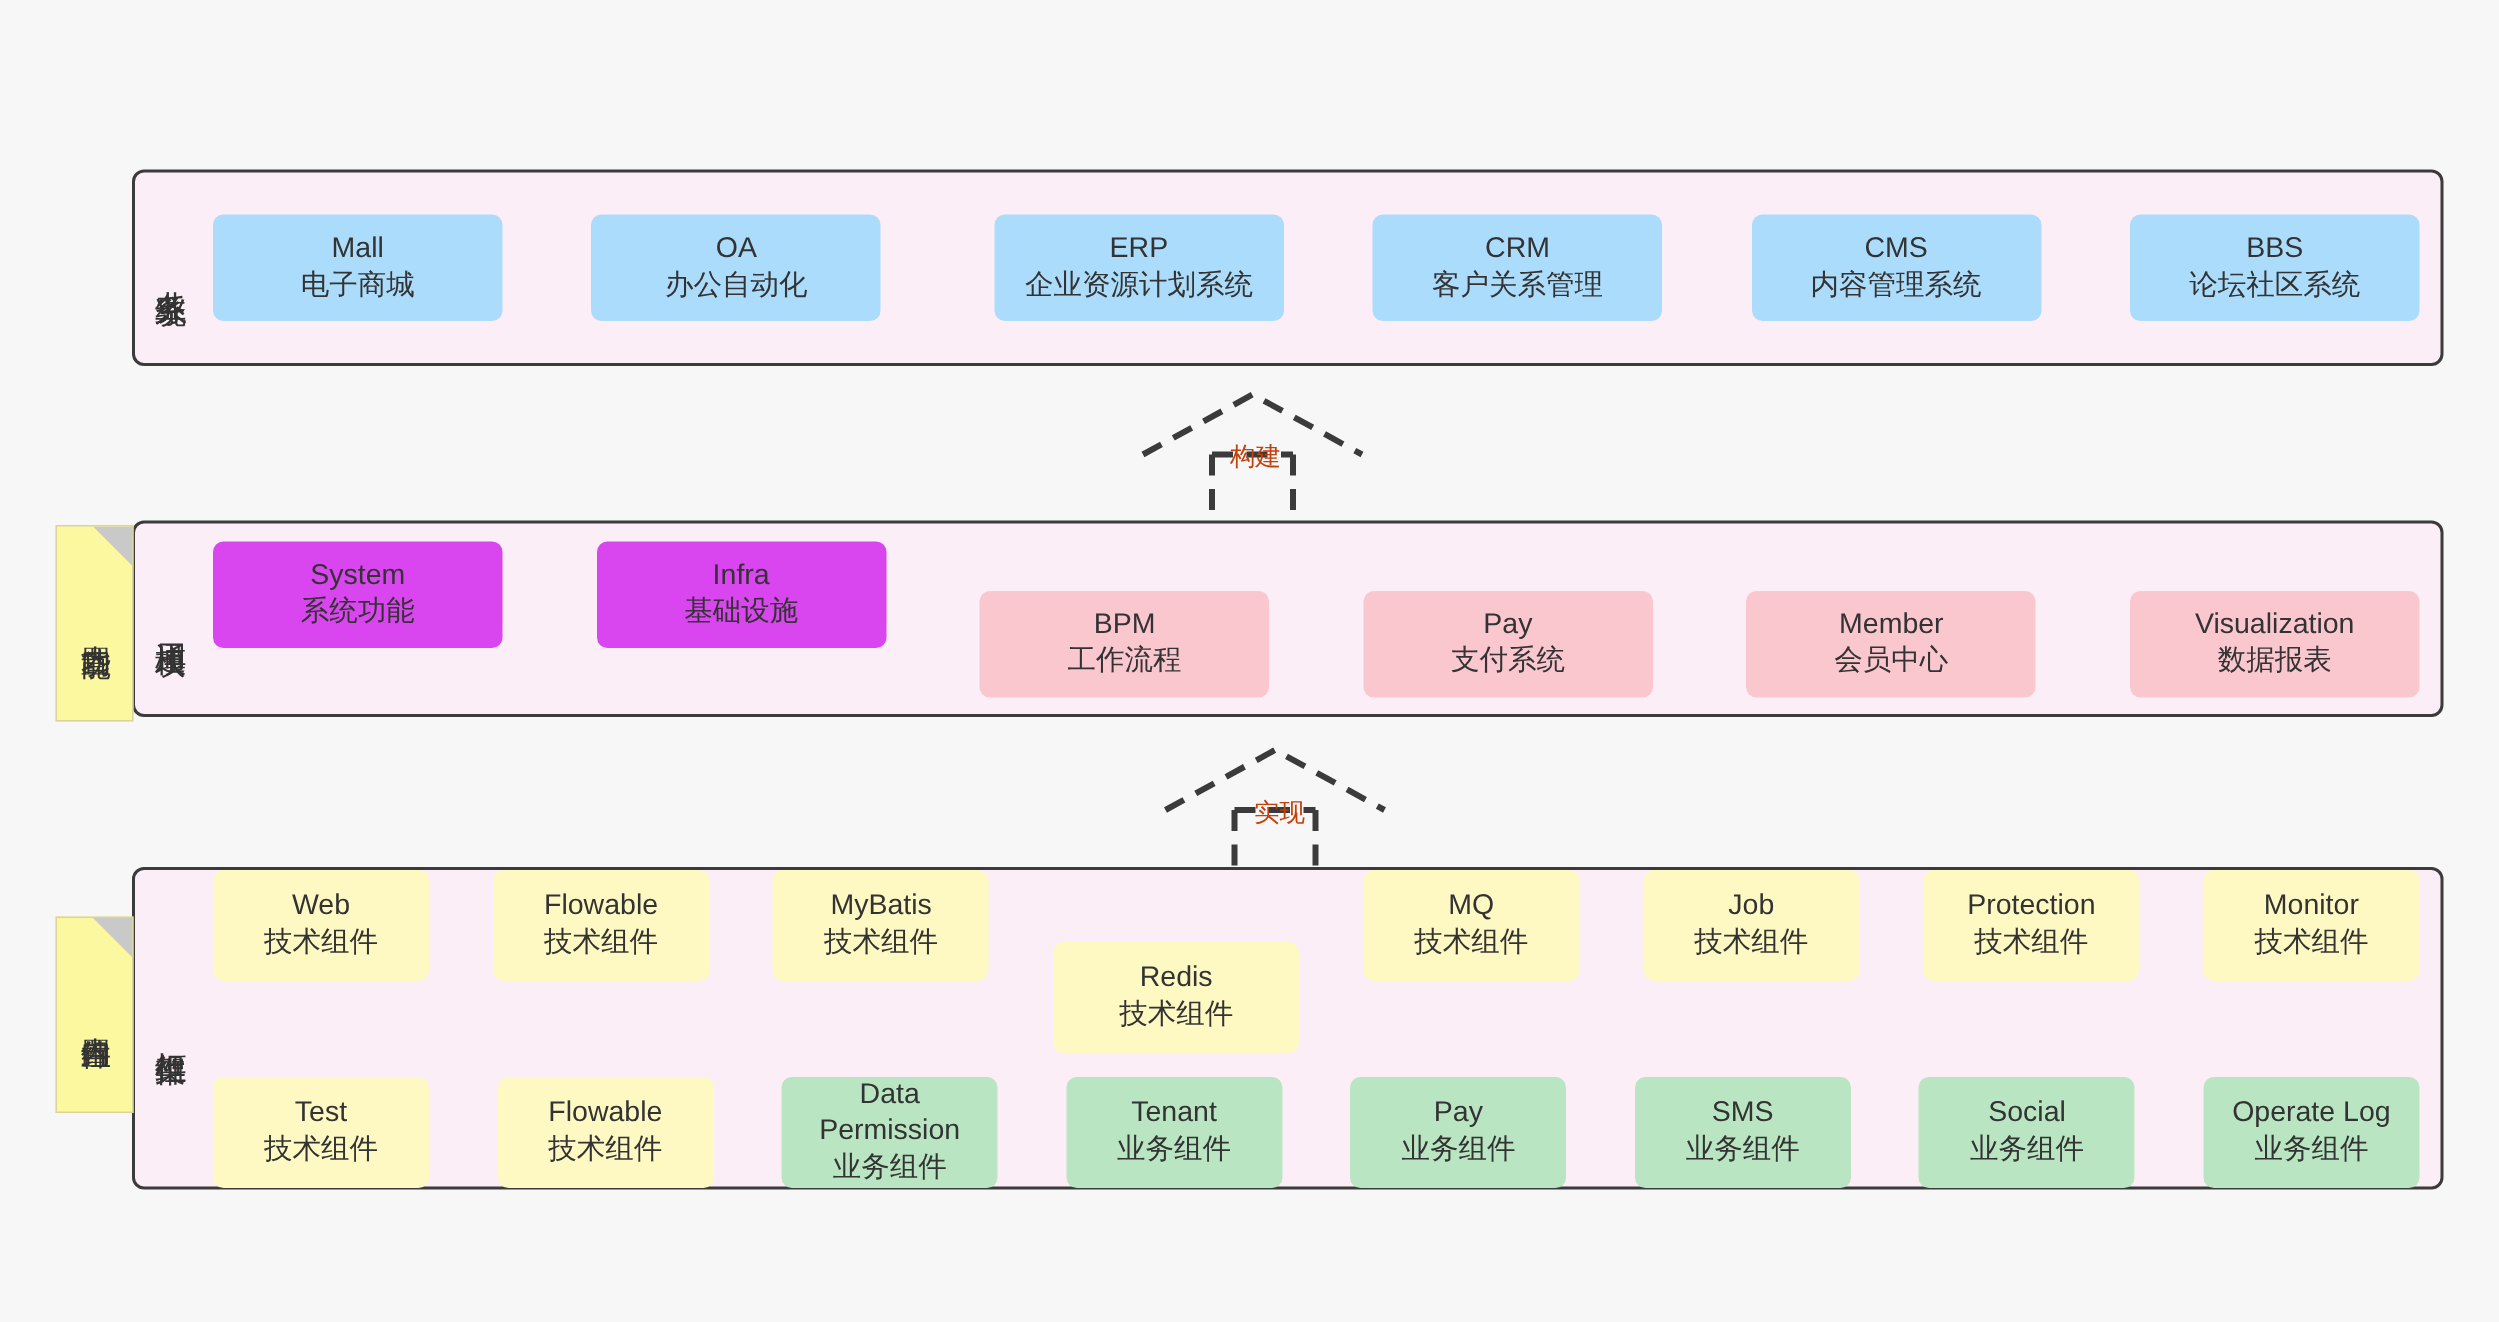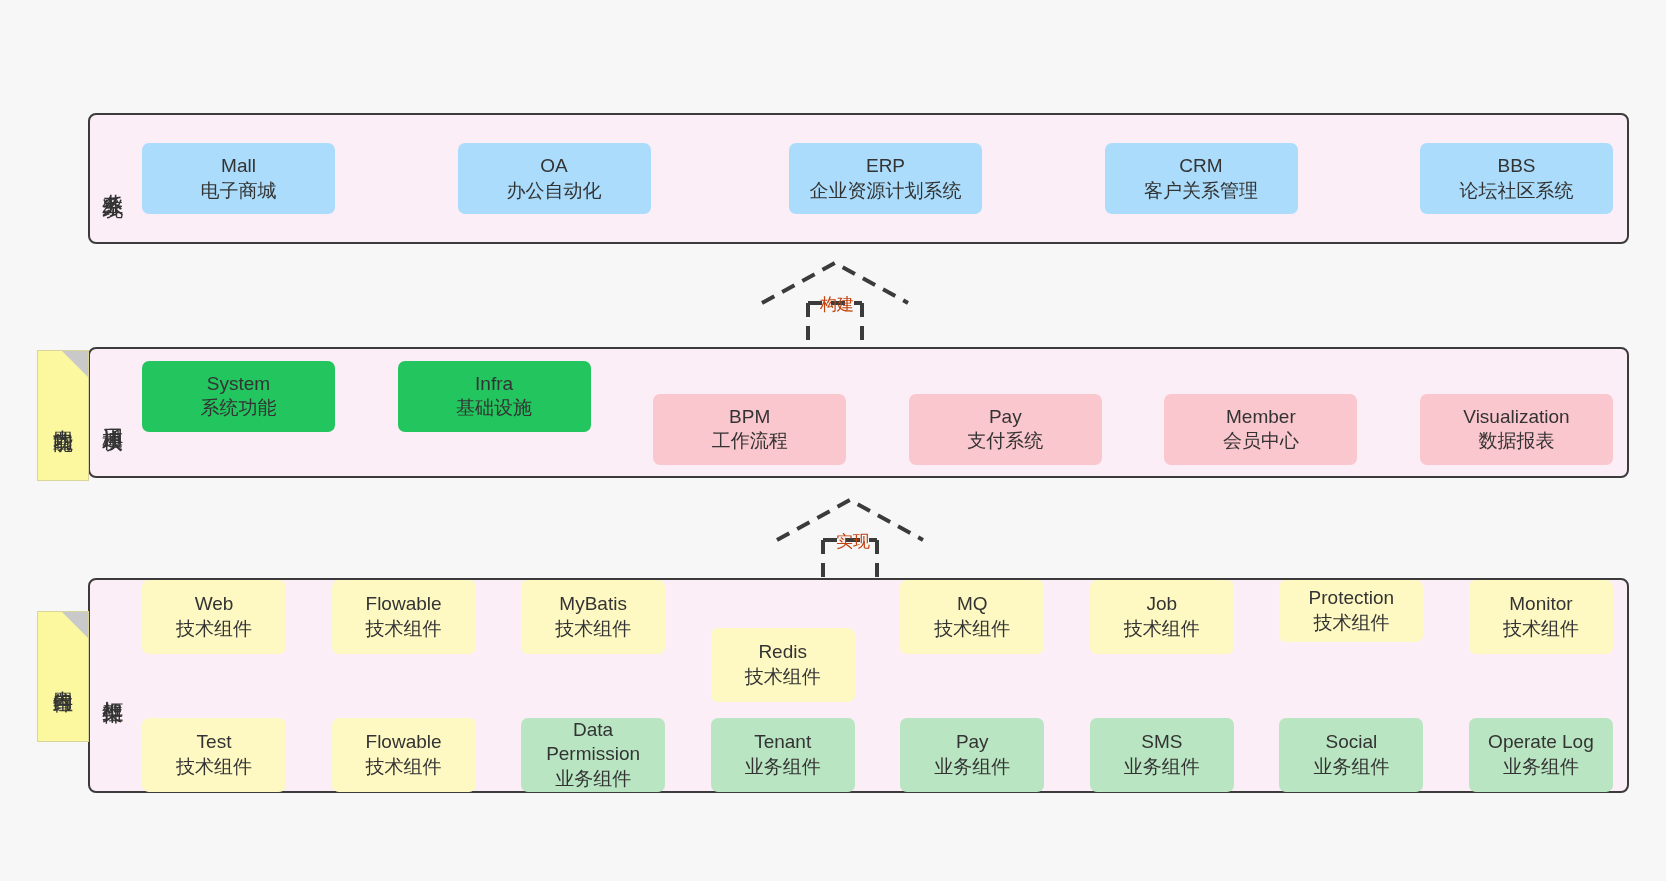--- a/index.html
+++ b/index.html
@@ -69,21 +69,21 @@
     text-align: center;
     font-size: 19px;
     line-height: 1.28;
     color: #333;
     padding: 4px 6px;
   }
   .card .ln { display: block; white-space: nowrap; }
   .card.wrap .ln { white-space: normal; }
 
   .c-blue   { background: #abdcfb; }
-  .c-red    { background: #22c55e; }
+  .c-red    { background: #d946ef; }
   .c-pink   { background: #fbc7ce; margin-top: 33px; }
   .c-green  { background: #fef9c3; }
   .c-lgreen { background: #b9e5c2; }
 
   
   .sticky {
     position: absolute;
     box-sizing: border-box;
     background: #fbf8a0;
     border: 1px solid #d8d49a;
@@ -142,20 +142,24 @@
         </div>
         <div class="card c-blue" style="width:193px;height:71px;margin-left:16px;">
           <span class="ln">ERP</span>
           <span class="ln">企业资源计划系统</span>
         </div>
         <div class="card c-blue" style="width:193px;height:71px;">
           <span class="ln">CRM</span>
           <span class="ln">客户关系管理</span>
         </div>
         <div class="card c-blue" style="width:193px;height:71px;">
+          <span class="ln">CMS</span>
+          <span class="ln">内容管理系统</span>
+        </div>
+        <div class="card c-blue" style="width:193px;height:71px;">
           <span class="ln">BBS</span>
           <span class="ln">论坛社区系统</span>
         </div>
       </div>
     </div>
   </div>
 
   <div class="arrow" style="left:750px; top:255px; width:170px; height:95px;">
     <svg width="170" height="95" viewBox="0 0 170 95">
       <path d="M 12 48 L 85 8 L 158 48" fill="none" stroke="#3b3b3b" stroke-width="4" stroke-dasharray="14,9" stroke-linecap="butt"></path>
@@ -224,33 +228,33 @@
           <span class="ln">技术组件</span>
         </div>
         <div class="card c-green" style="width:144px;height:74px;">
           <span class="ln">Flowable</span>
           <span class="ln">技术组件</span>
         </div>
         <div class="card c-green" style="width:144px;height:74px;">
           <span class="ln">MyBatis</span>
           <span class="ln">技术组件</span>
         </div>
-        <div class="card c-green" style="width:144px;height:74px;margin-top:48px;">
+        <div class="card c-green" style="width:164px;height:74px;margin-top:48px;">
           <span class="ln">Redis</span>
           <span class="ln">技术组件</span>
         </div>
         <div class="card c-green" style="width:144px;height:74px;">
           <span class="ln">MQ</span>
           <span class="ln">技术组件</span>
         </div>
         <div class="card c-green" style="width:144px;height:74px;">
           <span class="ln">Job</span>
           <span class="ln">技术组件</span>
         </div>
-        <div class="card c-green" style="width:144px;height:62px;">
+        <div class="card c-green" style="width:144px;height:74px;">
           <span class="ln">Protection</span>
           <span class="ln">技术组件</span>
         </div>
         <div class="card c-green" style="width:144px;height:74px;">
           <span class="ln">Monitor</span>
           <span class="ln">技术组件</span>
         </div>
       </div>
 
       <div class="row">

